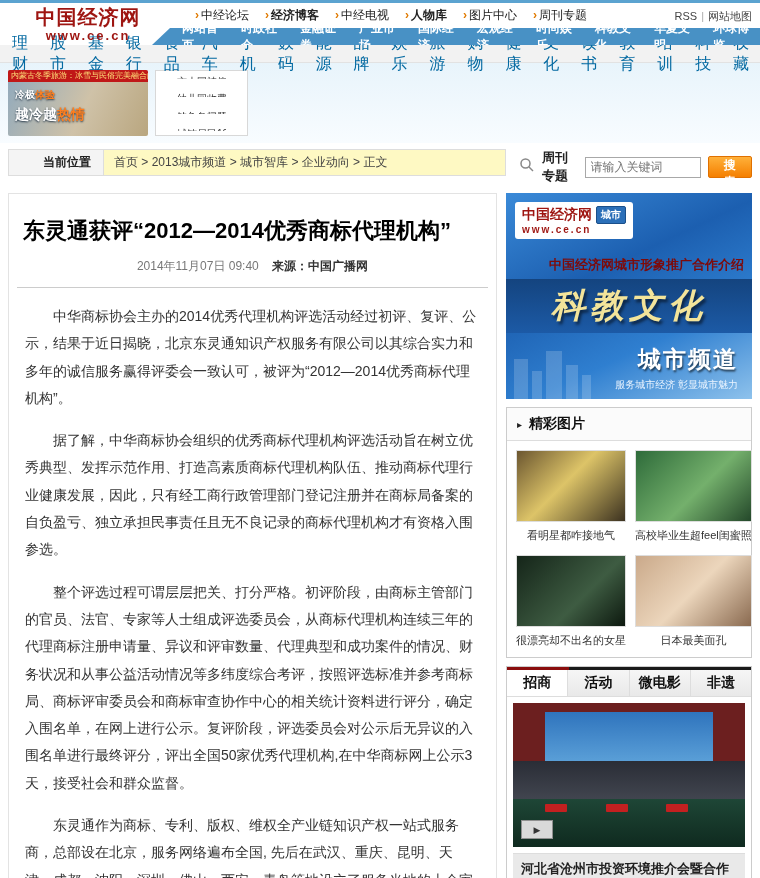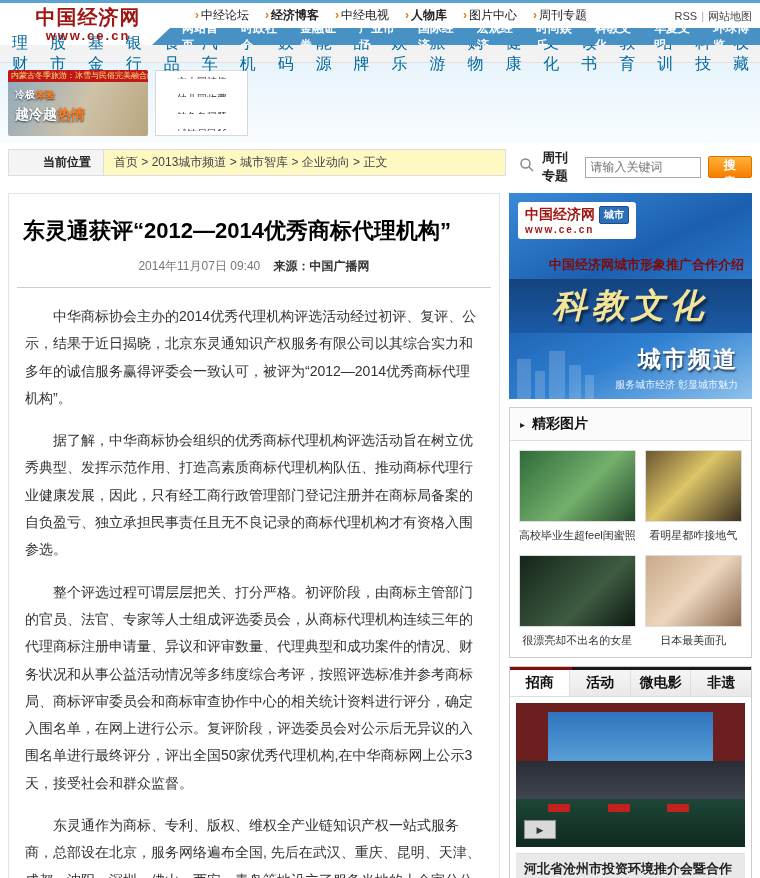--- a/index.html
+++ b/index.html
@@ -267,26 +267,26 @@
       </div>
     </div>
 
     <div class="gbox">
       <div class="gbox-hd">
         <span class="arrow-icon">▸</span>
         <span class="gbox-title">精彩图片</span>
       </div>
       <div class="gbox-body">
         <div class="gitem">
+          <div class="gimg g1"></div>
+          <div class="gcap">看明星都咋接地气</div>
+        </div>
+        <div class="gitem">
           <div class="gimg g0"></div>
           <div class="gcap">高校毕业生超feel闺蜜照</div>
-        </div>
-        <div class="gitem">
-          <div class="gimg g1"></div>
-          <div class="gcap">看明星都咋接地气</div>
         </div>
         <div class="gitem">
           <div class="gimg g2"></div>
           <div class="gcap">很漂亮却不出名的女星</div>
         </div>
         <div class="gitem">
           <div class="gimg g3"></div>
           <div class="gcap">日本最美面孔</div>
         </div>
       </div>

